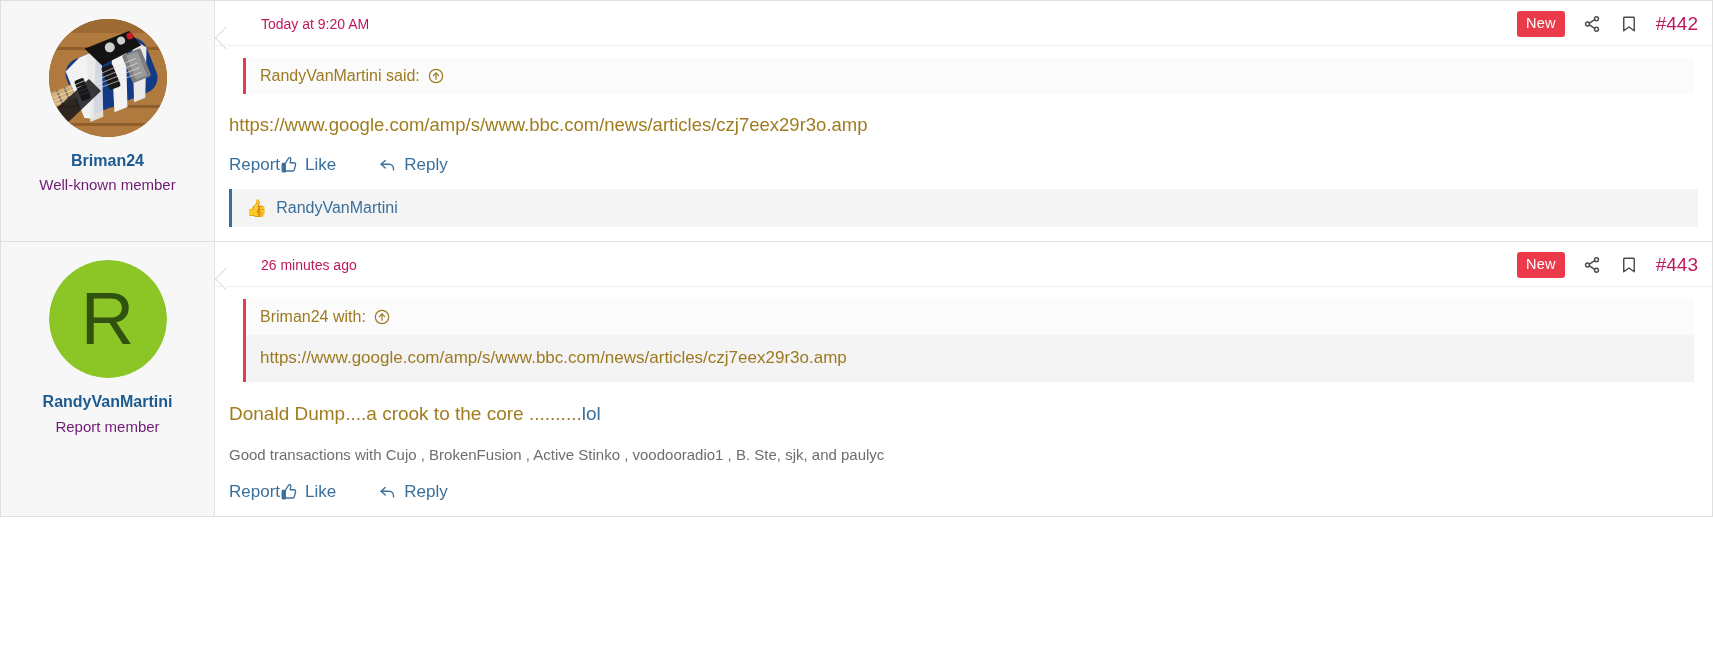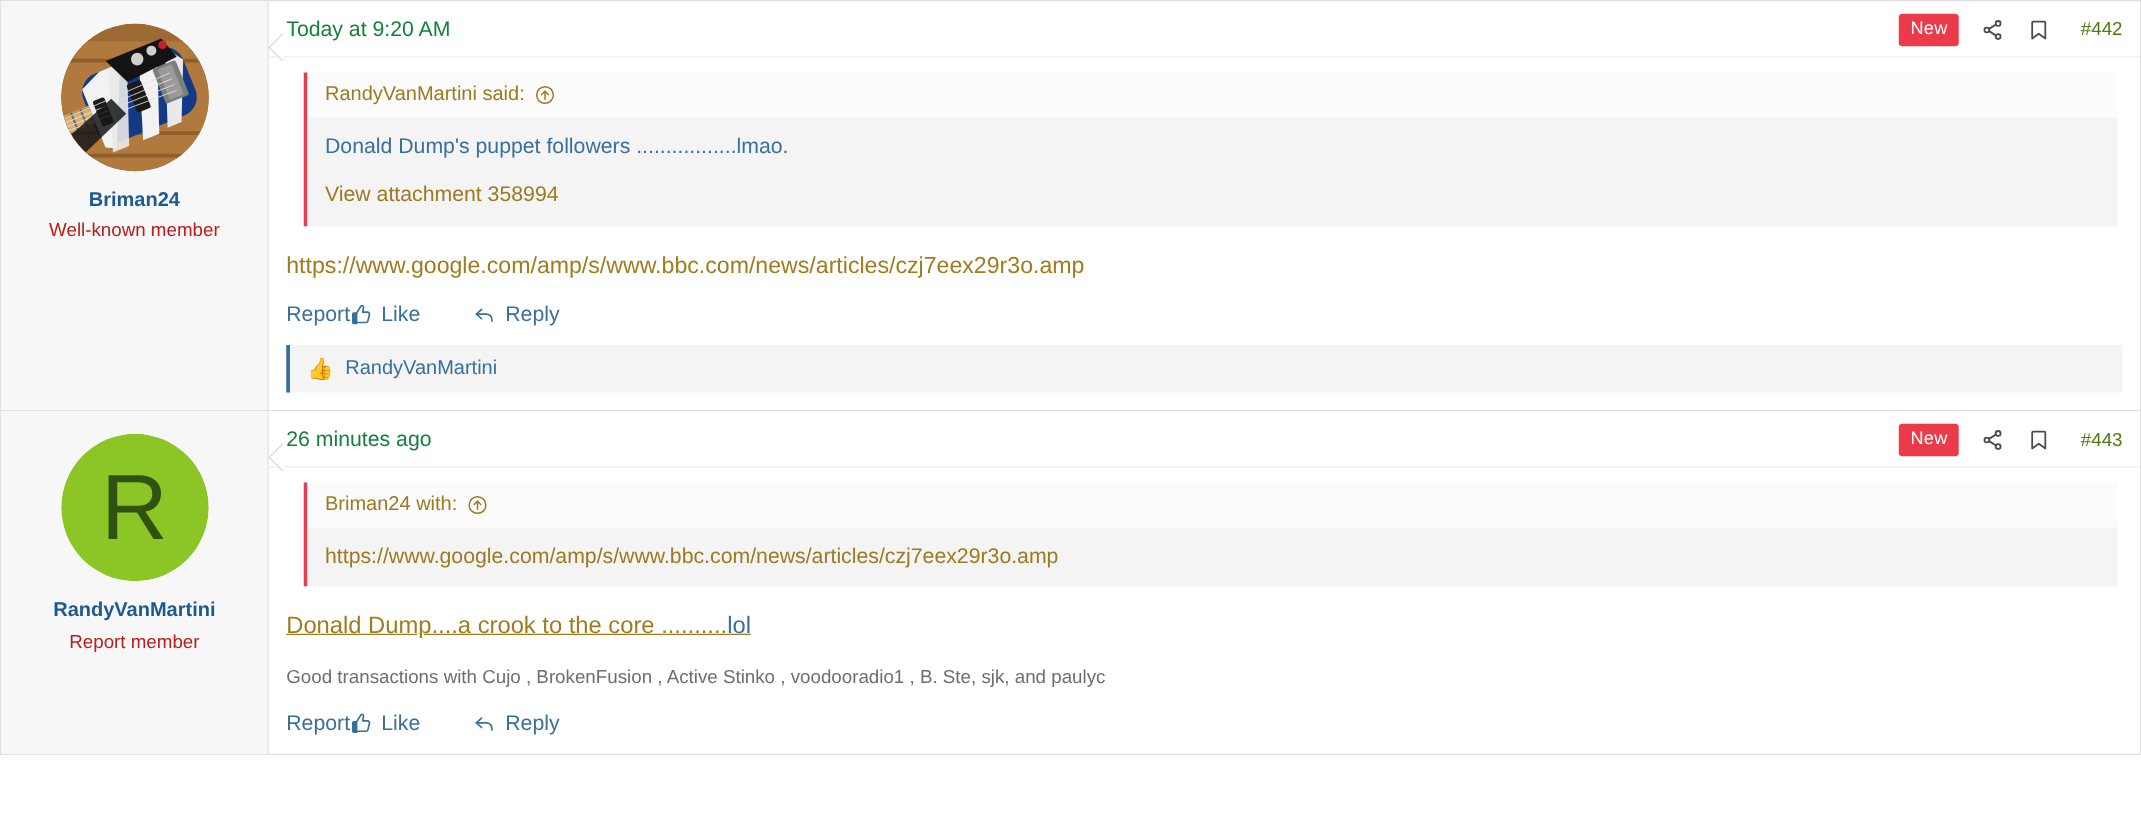--- a/index.html
+++ b/index.html
@@ -56,21 +56,21 @@
     color: #1c5a90;
     font-weight: bold;
     font-size: 16px;
     line-height: 1.28;
     text-decoration: none;
     word-break: break-word;
     margin-bottom: 4px;
   }
   .usertitle {
     display: block;
-    color: #b91c1c;
+    color: #701a75;
     font-size: 15px;
     line-height: 1.3;
   }
 
   
   .msg-col {
     flex: 1;
     padding: 0;
     position: relative;
     min-width: 0;
@@ -95,22 +95,23 @@
   }
 
   .msg-head {
     display: flex;
     align-items: center;
     justify-content: space-between;
     padding: 10px 14px 8px 14px;
     border-bottom: 1px solid #eeeeee;
   }
   .timestamp {
-    color: #15803d;
-    font-size: 17px;
+    color: #be185d;
+    font-size: 14px;
+    margin-left: 32px;
   }
   .head-right {
     display: flex;
     align-items: center;
     gap: 17px;
     margin-left: 24px;
   }
   .badge-new {
     background: #eb3b4a;
     color: #ffffff;
@@ -122,22 +123,22 @@
   }
   .icon-btn {
     display: inline-flex;
     align-items: center;
     justify-content: center;
     color: #4a4a4a;
     width: 20px; height: 20px;
   }
   .icon-btn svg { display: block; }
   .postnum {
-    color: #4d7c0f;
-    font-size: 15px;
+    color: #be185d;
+    font-size: 19px;
     text-decoration: none;
     min-width: 40px;
     text-align: right;
   }
 
   .msg-body { padding: 12px 18px 0 14px; }
 
   
   .bq {
     border-left: 3px solid #e03e52;
@@ -181,21 +182,20 @@
     text-decoration: none;
     padding: 4px 0 2px 0;
     line-height: 1.4;
     word-break: break-all;
   }
   .body-text {
     font-size: 19px;
     color: #a07c1e;
     line-height: 1.45;
     padding: 4px 0 2px 0;
-    text-decoration: underline;
   }
   .body-text .inline-link { color: #3a6f9c; }
 
   .signature {
     font-size: 15px;
     color: #6e6e6e;
     line-height: 1.5;
     padding: 14px 0 0 0;
   }
 
@@ -338,24 +338,20 @@
           <div class="bq-attr">
             <span>RandyVanMartini said:</span>
             <a class="jump" title="Jump to quoted post">
               <svg width="16" height="16" viewBox="0 0 24 24" fill="none" stroke="currentColor" stroke-width="1.8" stroke-linecap="round" stroke-linejoin="round">
                 <circle cx="12" cy="12" r="10"></circle>
                   <line x1="12" y1="17" x2="12" y2="7.5"></line>
                   <polyline points="8,11.5 12,7.5 16,11.5"></polyline>
               </svg>
             </a>
           </div>
-          <div class="bq-content">
-            <p class="bq-line">Donald Dump's puppet followers .................lmao.</p>
-            <p class="bq-line amber">View attachment 358994</p>
-          </div>
         </div>
 
         <a class="body-link">https://www.google.com/amp/s/www.bbc.com/news/articles/czj7eex29r3o.amp</a>
       </div>
 
       <div class="actions">
         <div class="actions-left">
           <a>Report</a>
         </div>
         <div class="actions-right">

